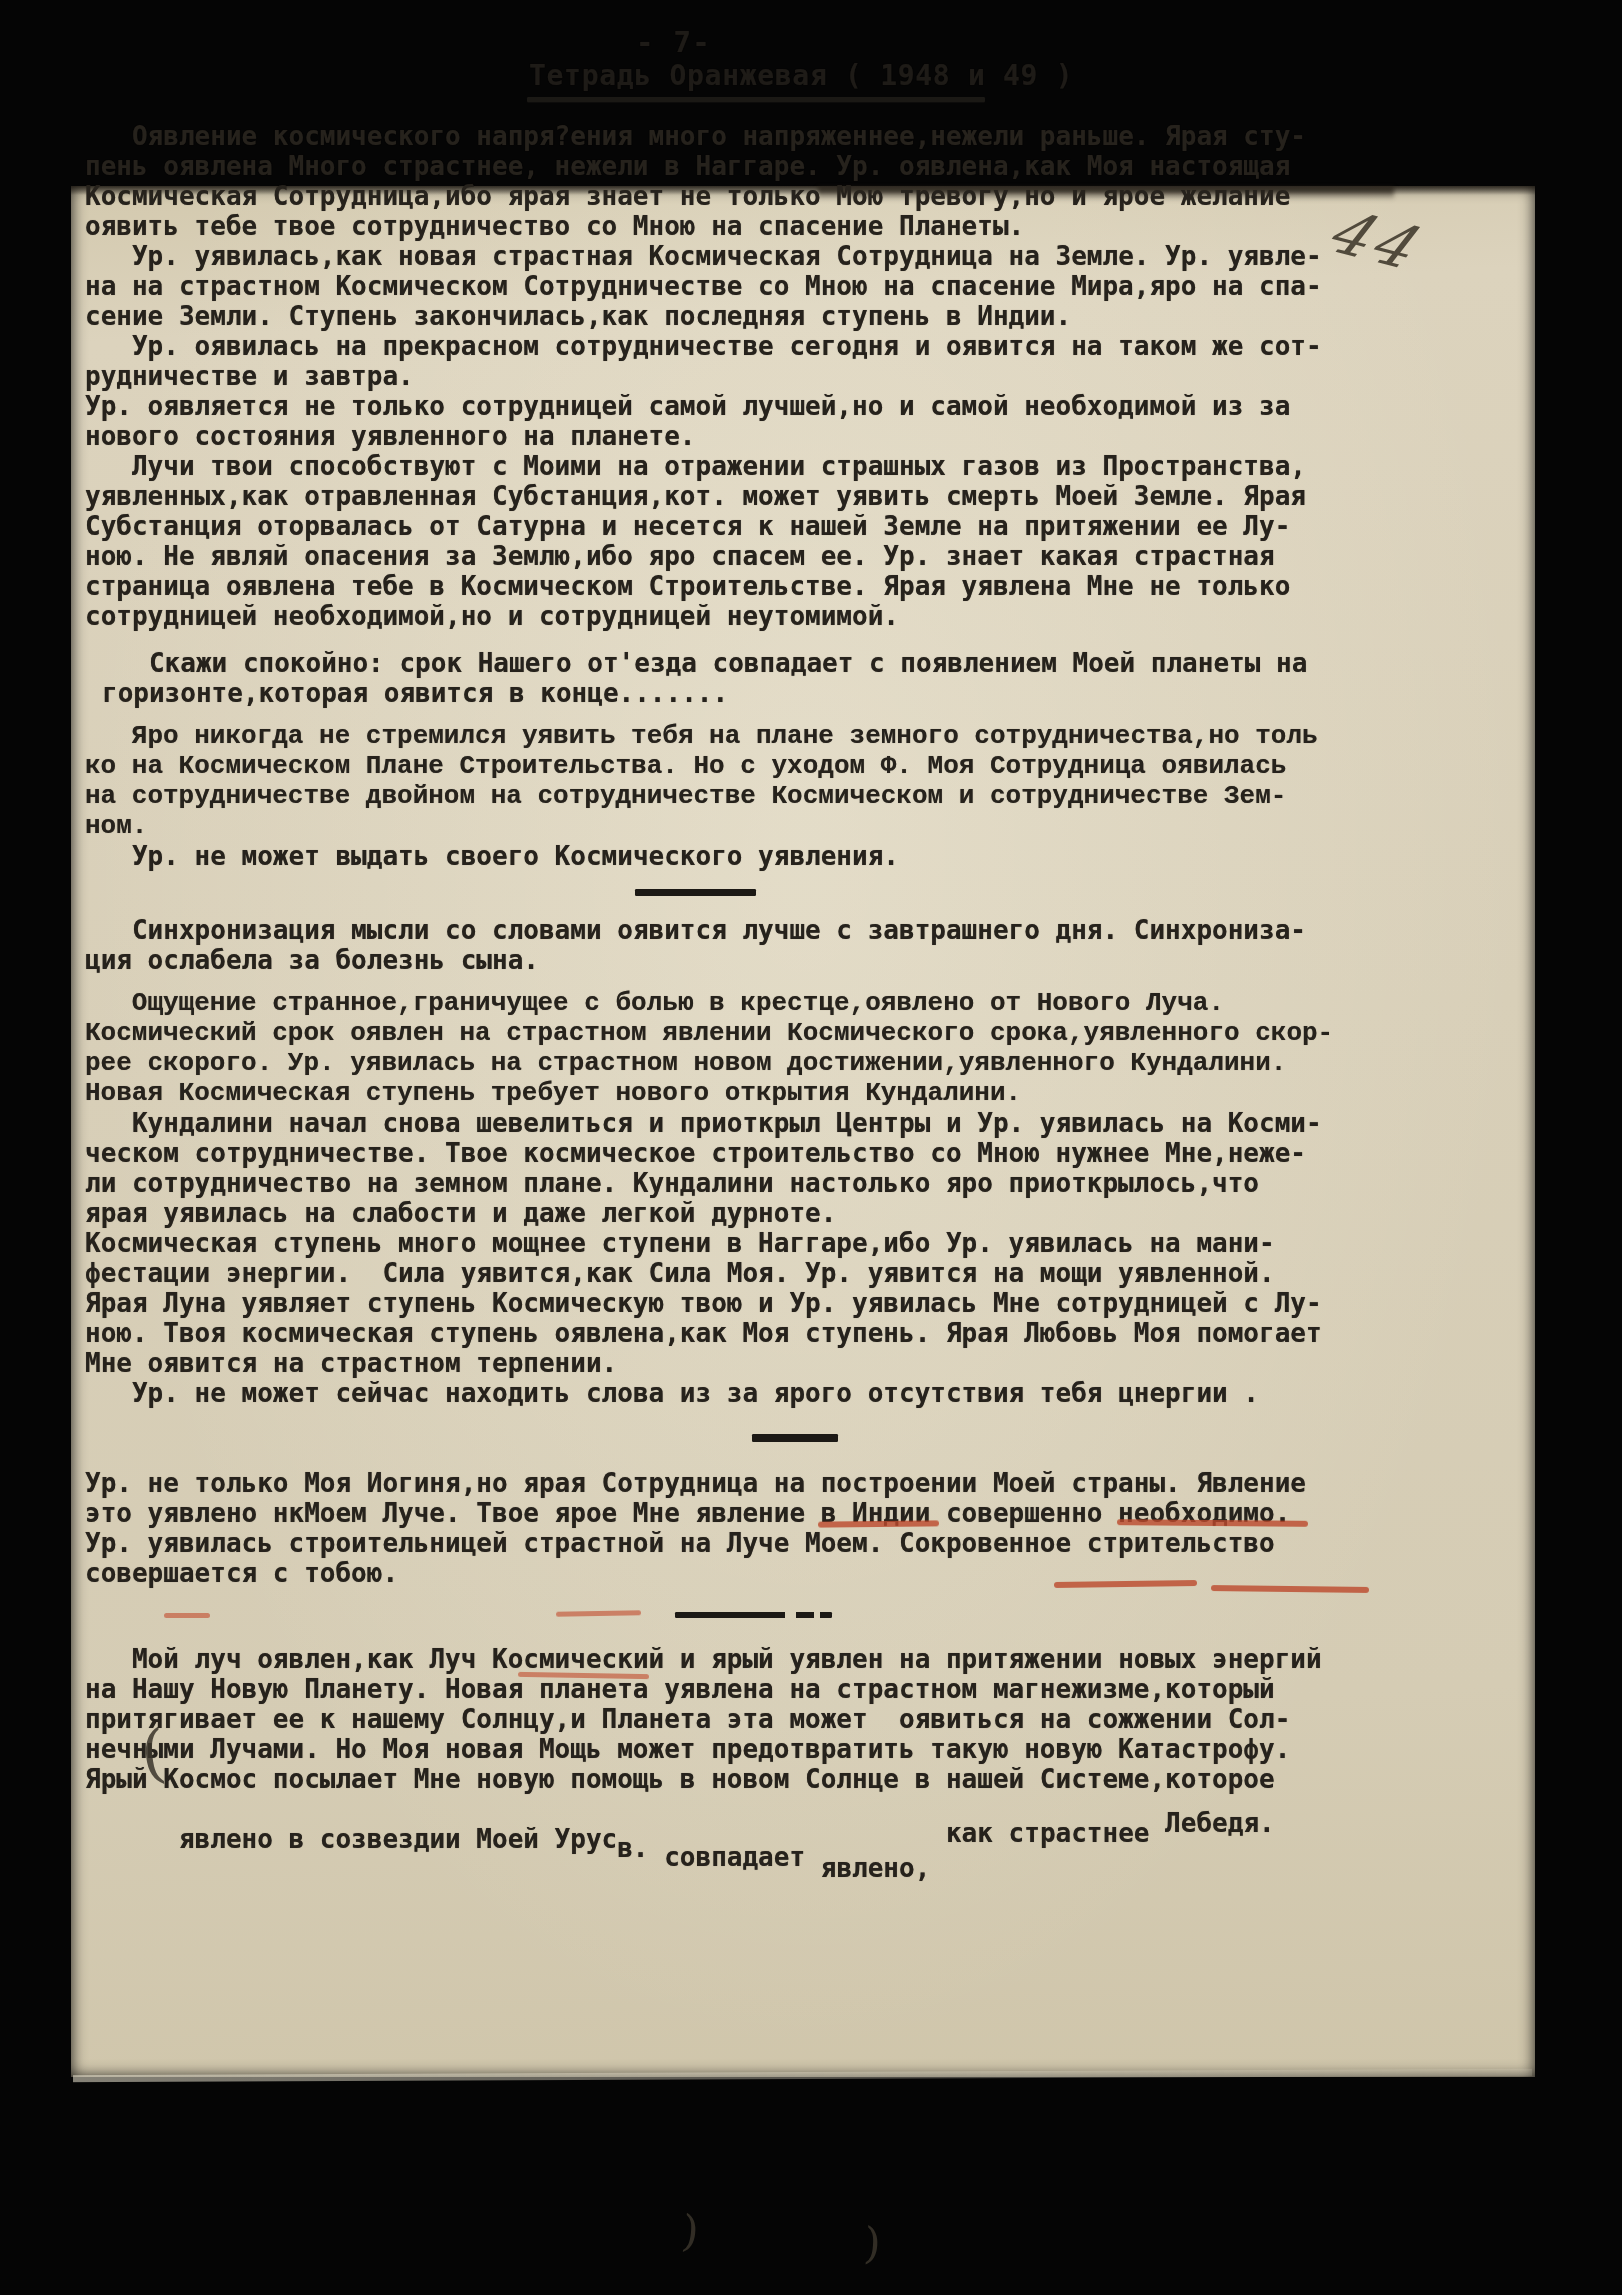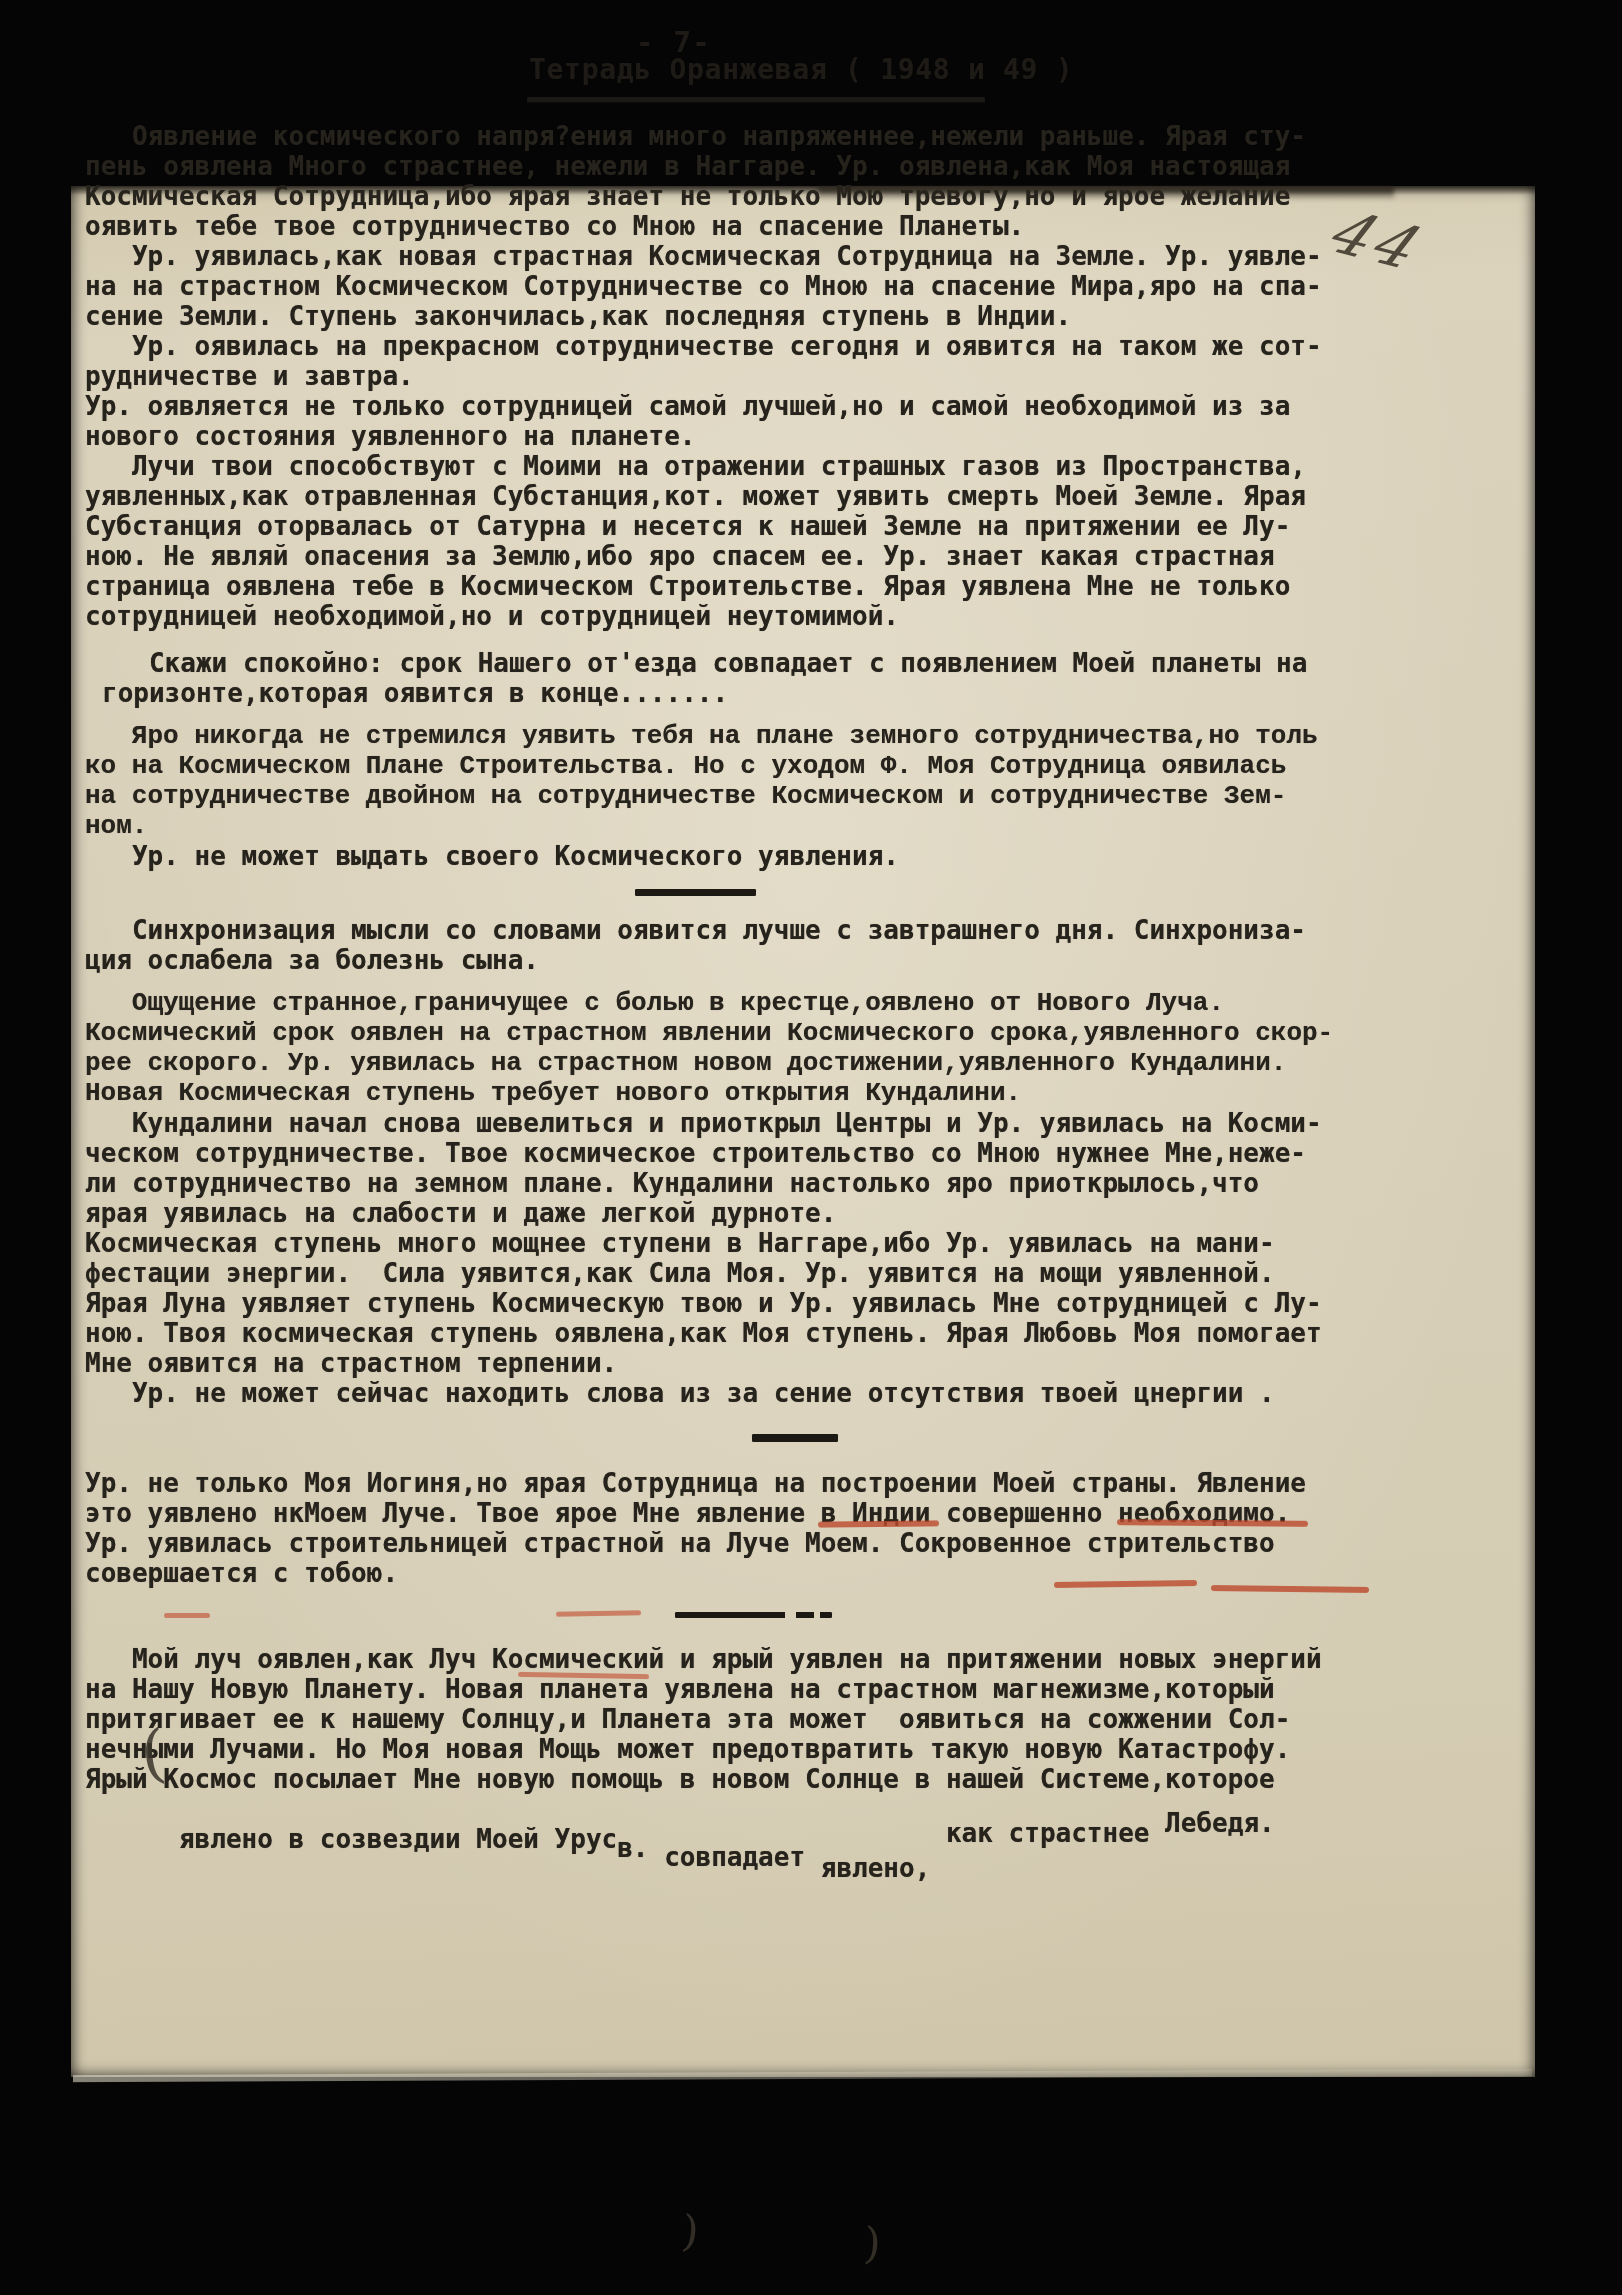--- a/index.html
+++ b/index.html
@@ -28,21 +28,21 @@
     transform:rotate(-0.25deg);filter:blur(0.7px);
   }
 
   .header{position:absolute;left:0;top:0;width:100%;}
   .page-number{
     position:absolute;left:636px;top:25px;
     font-size:29px;font-weight:700;color:#1e1b17;letter-spacing:1.3px;
     text-shadow:0 0 0.7px rgba(30,25,20,.6);
   }
   .doc-title{
-    position:absolute;left:529px;top:53px;
+    position:absolute;left:529px;top:59px;
     font-size:28px;font-weight:700;color:#1e1b17;letter-spacing:0.7px;
     text-shadow:0 0 0.7px rgba(30,25,20,.6);white-space:nowrap;
   }
   .title-underline{
     position:absolute;left:527px;top:97px;width:458px;height:5.2px;
     background:#1b1915;border-radius:1.3px;box-shadow:0 0.7px 0 rgba(27,25,21,.5);
   }
   .handwritten-number{
     position:absolute;left:1335px;top:206px;
     font-family:"DejaVu Serif","Liberation Serif",serif;
@@ -134,21 +134,21 @@
 Новая Космическая ступень требует нового открытия Кундалини.</div>
     <div class="para">   Кундалини начал снова шевелиться и приоткрыл Центры и Ур. уявилась на Косми-
 ческом сотрудничестве. Твое космическое строительство со Мною нужнее Мне,неже-
 ли сотрудничество на земном плане. Кундалини настолько яро приоткрылось,что
 ярая уявилась на слабости и даже легкой дурноте.</div>
     <div class="para">Космическая ступень много мощнее ступени в Наггаре,ибо Ур. уявилась на мани-
 фестации энергии.  Сила уявится,как Сила Моя. Ур. уявится на мощи уявленной.
 Ярая Луна уявляет ступень Космическую твою и Ур. уявилась Мне сотрудницей с Лу-
 ною. Твоя космическая ступень оявлена,как Моя ступень. Ярая Любовь Моя помогает
 Мне оявится на страстном терпении.</div>
-    <div class="para">   Ур. не может сейчас находить слова из за сение отсутствия твоей цнергии .</div>
+    <div class="para">   Ур. не может сейчас находить слова из за ярого отсутствия тебя цнергии .</div>
     <div class="divider divider-2"></div>
     <div class="para">Ур. не только Моя Иогиня,но ярая Сотрудница на построении Моей страны. Явление
 это уявлено нкМоем Луче. Твое ярое Мне явление в Индии совершенно необходимо.
 Ур. уявилась строительницей страстной на Луче Моем. Сокровенное стрительство
 совершается с тобою.</div>
     <div class="divider divider-3"></div>
     <div class="para">   Мой луч оявлен,как Луч Космический и ярый уявлен на притяжении новых энергий
 на Нашу Новую Планету. Новая планета уявлена на страстном магнежизме,который
 притягивает ее к нашему Солнцу,и Планета эта может  оявиться на сожжении Сол-
 нечными Лучами. Но Моя новая Мощь может предотвратить такую новую Катастрофу.

